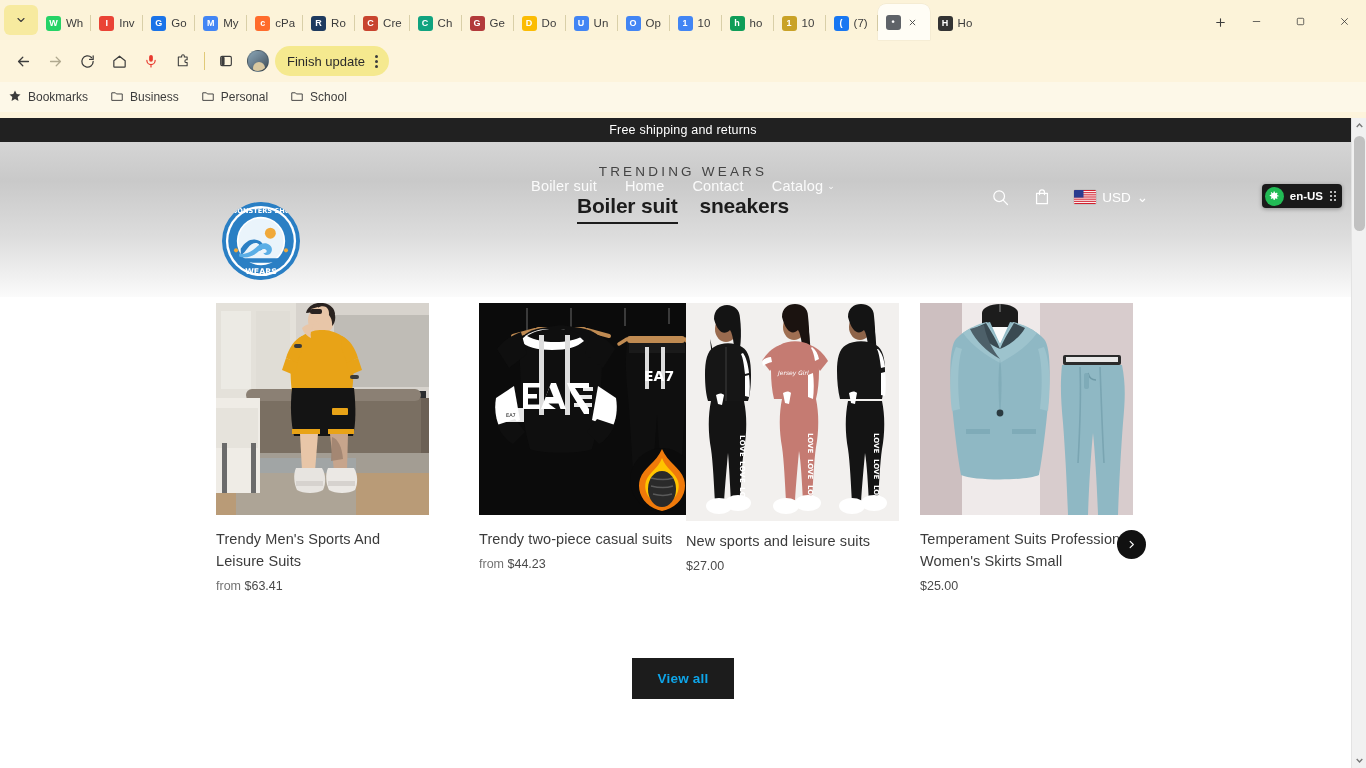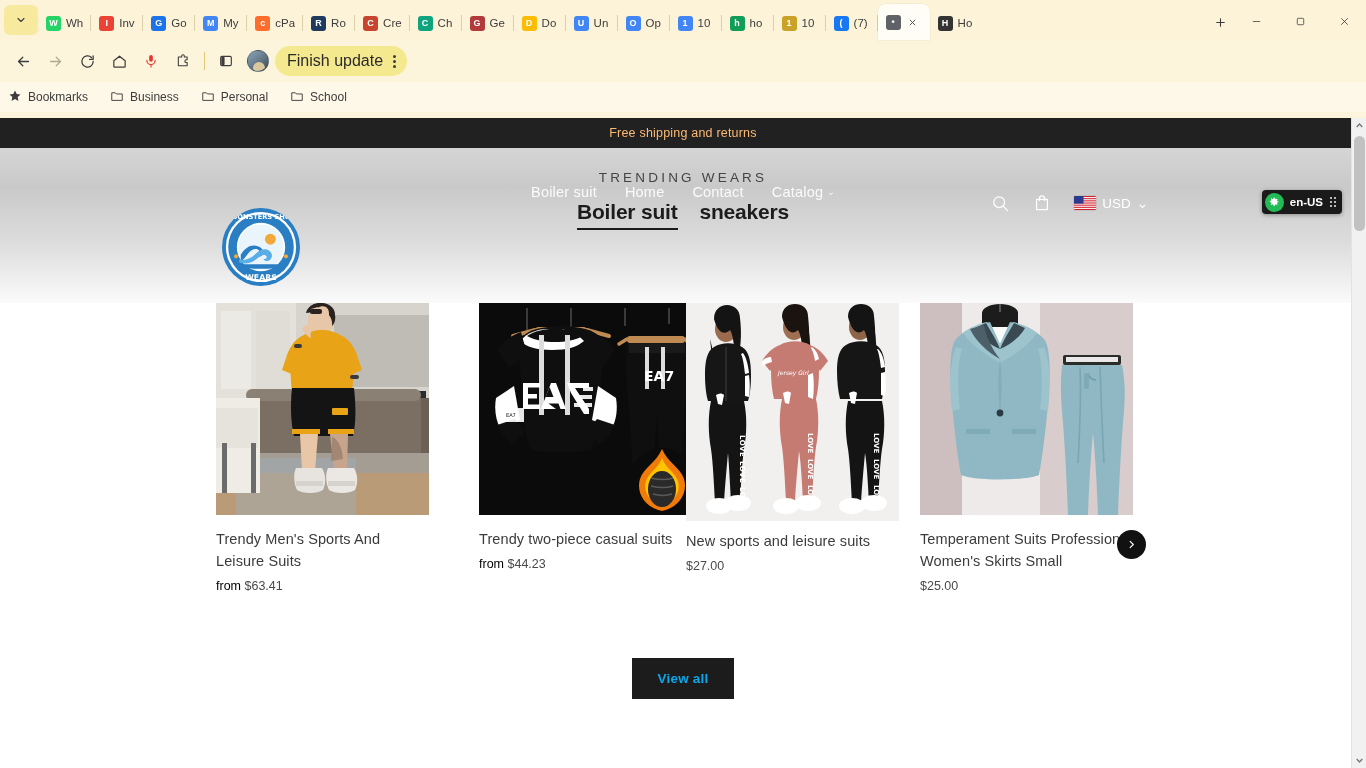--- a/index.html
+++ b/index.html
@@ -72,36 +72,36 @@
   .tb-icon svg{width:16px;height:16px;}
   .tb-sep{width:1px;height:18px;background:#e0c978;margin:0 4px;flex:0 0 auto;}
   .avatar{
     width:22px;height:22px;border-radius:50%;flex:0 0 auto;
     background:linear-gradient(140deg,#8aa5b5 0%,#6e8494 40%,#3d4a52 100%);
     border:1px solid rgba(0,0,0,.15); margin:0 4px; position:relative; overflow:hidden;
   }
   .avatar::after{content:"";position:absolute;left:5px;top:11px;width:12px;height:12px;border-radius:50%;background:#d9c8a0;}
   .finish-update{
     display:flex;align-items:center;gap:4px;height:30px;padding:0 6px 0 12px;
-    background:#f5e98f;border-radius:16px;font-size:16px;color:#2b2b2b;cursor:pointer;flex:0 0 auto;
+    background:#f5e98f;border-radius:16px;font-size:13px;color:#2b2b2b;cursor:pointer;flex:0 0 auto;
   }
   .kebab{display:flex;flex-direction:column;gap:2px;align-items:center;justify-content:center;width:14px;}
   .kebab i{width:3px;height:3px;border-radius:50%;background:#3c3c3c;display:block;}
 
   .bookmarkbar{height:30px;display:flex;align-items:center;padding:0 0;gap:6px;background:#fdf8e8;}
   .bm{display:flex;align-items:center;gap:6px;padding:3px 8px;border-radius:6px;font-size:12px;color:#3c3c3c;cursor:pointer;white-space:nowrap;}
   .bm svg{width:14px;height:14px;flex:0 0 auto;}
 
   
   .viewport{
     position:absolute; left:0; top:118px; width:1366px; height:650px;
     background:#fff; overflow:hidden;
   }
   .announce{
-    height:30px;background:#212121;color:#fdba74;font-size:12.5px;
+    height:24px;background:#212121;color:#ffffff;font-size:12.5px;
     display:flex;align-items:center;justify-content:center; letter-spacing:.2px;
   }
   .hero{
     position:relative; height:155px;
     background:linear-gradient(180deg,#d5d5d5 0%, #c9c9c9 25%, #dcdcdc 60%, #f1f1f1 88%, #fbfbfb 100%);
   }
   .logo{
     position:absolute; left:222px; top:60px; width:78px;height:78px; border-radius:50%;
     background:radial-gradient(circle at 50% 50%, #ffffff 0 46%, #2a7fc4 46% 58%, #ffffff 58% 62%, #2a7fc4 62% 100%);
     display:flex;align-items:center;justify-content:center; overflow:hidden;
@@ -153,21 +153,21 @@
   .grid{
     position:absolute; left:0; top:185px; width:1366px; height:360px;
   }
   .card{position:absolute;cursor:pointer;}
   .card .img{width:213px;height:212px;overflow:hidden;background:#eee;position:relative;}
   .card .img svg{display:block;width:213px;}
   .card .title{
     margin-top:14px;font-size:14.5px;color:#3b3b3b;line-height:1.5;width:213px;letter-spacing:.1px;
   }
   .card .price{margin-top:6px;font-size:12.5px;color:#4a4a4a;}
-  .card .price .from{color:#000000;}
+  .card .price .from{color:#737373;}
 
   .carousel-next{
     position:absolute;left:1117px;top:412px;width:29px;height:29px;border-radius:50%;
     background:#111;display:flex;align-items:center;justify-content:center;cursor:pointer;z-index:5;
   }
   .carousel-next svg{width:11px;height:11px;}
 
   .viewall-wrap{position:absolute;left:0;right:0;top:540px;display:flex;justify-content:center;}
   .viewall{
     background:#1c1c1c;color:#0ea5e9;font-size:13.5px;font-weight:bold;

